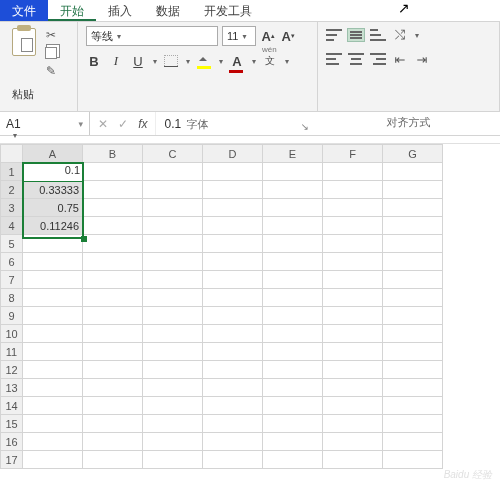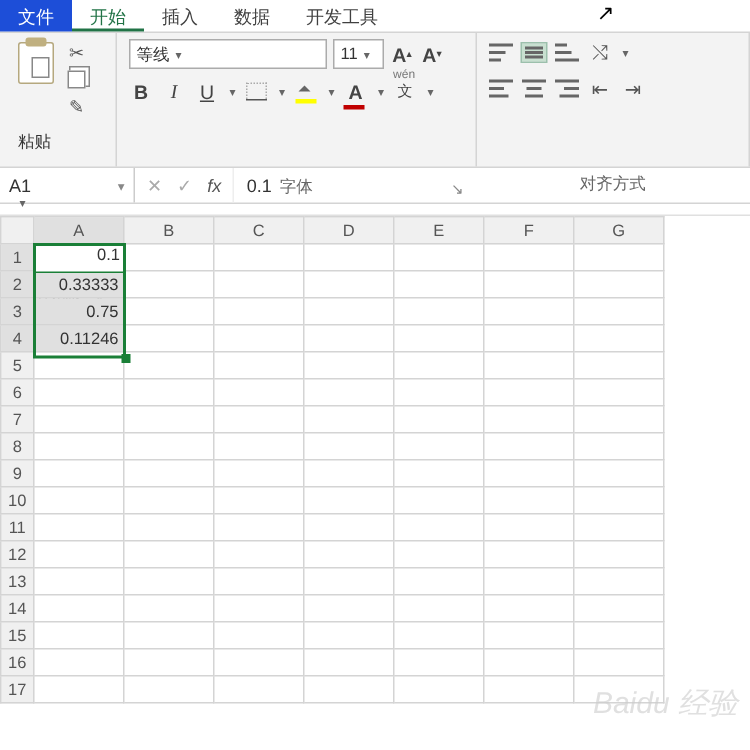--- a/index.html
+++ b/index.html
@@ -91,21 +91,21 @@
   .grid thead th.ch { width:60px; }
   .grid tbody th.rh { width:22px; text-align:center; }
   .grid td { height:18px; padding:0 3px; font-size:11px; text-align:right; }
   .grid th.selh, .grid td.seld { background:#e0e0e0; }
   .grid thead th.selh { background:#e0e0e0; }
   .sel-range { position:absolute; border:2px solid #1a7f37; pointer-events:none; }
   .sel-handle { position:absolute; width:6px; height:6px; background:#1a7f37; }
   .activecell { position:absolute; background:#fff; border:1px solid #1a7f37; pointer-events:none; box-sizing:border-box; padding:0 3px; font-size:11px; text-align:right; }
 
   
-  .watermark { position:absolute; right:8px; bottom:18px; font-size:20px; color:#ccc; font-style:italic; opacity:0.6; pointer-events:none; }
+  .watermark { position:absolute; right:8px; bottom:18px; font-size:10px; color:#ccc; font-style:italic; opacity:0.6; pointer-events:none; }
 
   
   .cursor { position:absolute; top:0px; left:398px; font-size:14px; pointer-events:none; color:#000; }
   .cursor::before { content:"↖"; transform:scaleX(-1); display:inline-block; }
 </style>
 </head>
 <body>
 
 <div class="tabs">
   <div class="tab file">文件</div>

